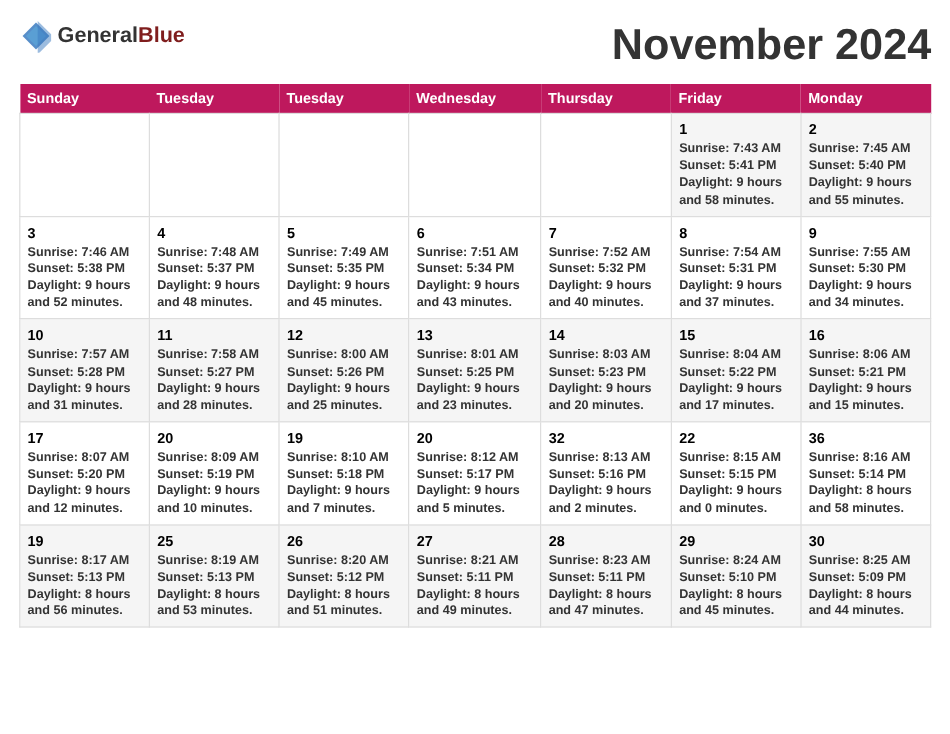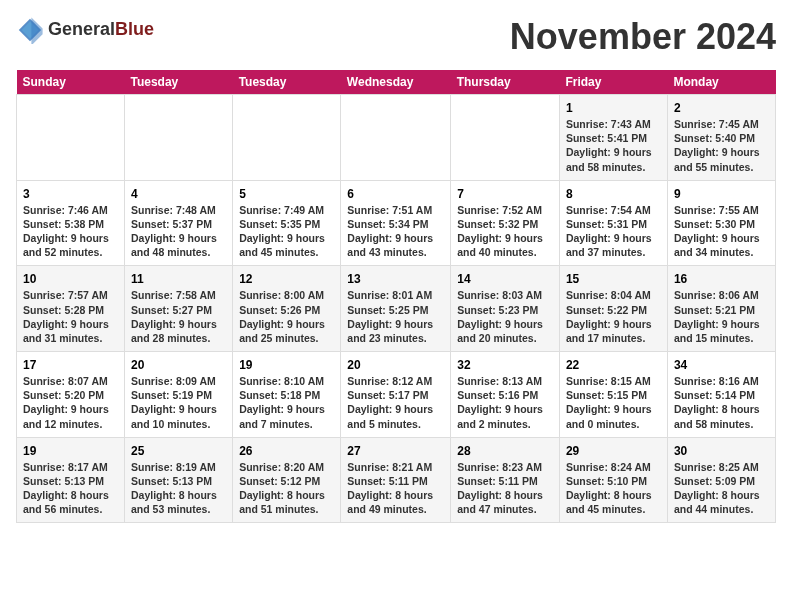--- a/index.html
+++ b/index.html
@@ -215,21 +215,21 @@
         </td>
         <td>
           <div class="day-num">32</div>
           <div class="day-info">Sunrise: 8:13 AM<br>Sunset: 5:16 PM<br>Daylight: 9 hours and 2 minutes.</div>
         </td>
         <td>
           <div class="day-num">22</div>
           <div class="day-info">Sunrise: 8:15 AM<br>Sunset: 5:15 PM<br>Daylight: 9 hours and 0 minutes.</div>
         </td>
         <td>
-          <div class="day-num">34</div>
+          <div class="day-num">36</div>
           <div class="day-info">Sunrise: 8:16 AM<br>Sunset: 5:14 PM<br>Daylight: 8 hours and 58 minutes.</div>
         </td>
       </tr>
       <tr>
         <td>
           <div class="day-num">19</div>
           <div class="day-info">Sunrise: 8:17 AM<br>Sunset: 5:13 PM<br>Daylight: 8 hours and 56 minutes.</div>
         </td>
         <td>
           <div class="day-num">25</div>

